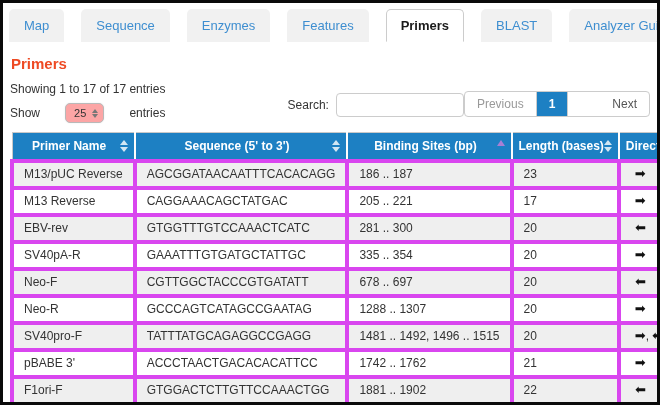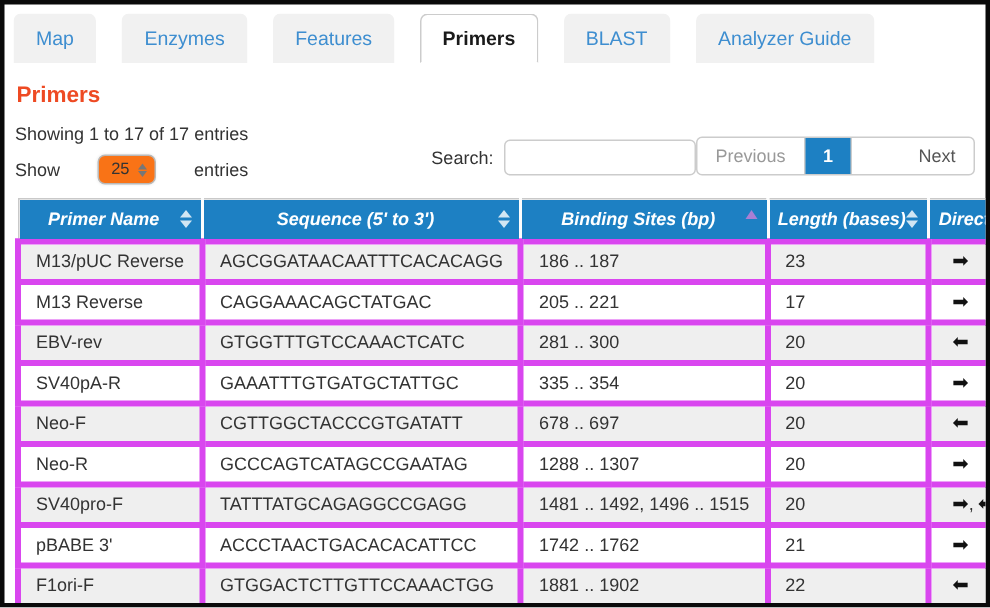--- a/index.html
+++ b/index.html
@@ -41,21 +41,21 @@
     margin:13px 0 10px 1px;
   }
   .controls{display:flex;justify-content:space-between;align-items:flex-start;}
   .ctrl-left{font-size:12px;color:#333;}
   .showing{margin-bottom:7px;}
   .show-row{display:flex;align-items:center;gap:6px;justify-content:space-between;}
   .select{
     display:inline-flex;align-items:center;gap:6px;
     border:1px solid #b9b9b9;border-radius:5px;
     padding:3px 5px 3px 8px;font-size:11px;color:#333;
-    background:#f97316;cursor:pointer;box-shadow:0 0 2px rgba(0,0,0,.08);
+    background:#fca5a5;cursor:pointer;box-shadow:0 0 2px rgba(0,0,0,.08);
   }
   .stepper{display:inline-flex;flex-direction:column;gap:1px;}
   .stepper i{display:block;width:0;height:0;border-left:3px solid transparent;border-right:3px solid transparent;}
   .stepper i.tu{border-bottom:4px solid #777;}
   .stepper i.td{border-top:4px solid #777;}
   .ctrl-right{display:flex;flex-direction:row;align-items:flex-end;}
   .search-row{display:flex;align-items:center;gap:7px;font-size:12px;color:#333;}
   .search-row input{
     width:128px;height:24px;border:1px solid #ccc;border-radius:4px;
     padding:2px 6px;font-size:12px;outline:none;
@@ -71,21 +71,21 @@
   .pg.next{color:#555;padding-left:44px;}
   
   table.primers{
     width:100%;margin-top:9px;
     border-collapse:collapse;font-size:12px;
     border:1px solid #c9c9c9;
   }
   th{
     background:var(--header-blue);color:#fff;font-weight:bold;
     text-align:center;padding:6px 14px 6px 6px;position:relative;
-    font-size:12px;cursor:pointer;white-space:nowrap;font-style:italic;
+    font-size:12px;cursor:pointer;white-space:nowrap;
   }
   th + th{border-left:2px solid #fdfdfd;}
   .sort-icon{position:absolute;right:6px;top:50%;transform:translateY(-50%);display:flex;flex-direction:column;gap:2px;}
   .sort-icon i{display:block;width:0;height:0;border-left:4px solid transparent;border-right:4px solid transparent;}
   .sort-icon i.up{border-bottom:5px solid rgba(255,255,255,.8);}
   .sort-icon i.down{border-top:5px solid rgba(255,255,255,.8);}
   .sort-icon.asc{top:38%;}
   .sort-icon.asc i.up{border-bottom:6px solid var(--sort-purple);}
   td{
     border:4px solid #d946ef;color:#333;
@@ -96,20 +96,21 @@
   td.dir{padding-left:14px;}
   .arrow{font-size:13px;color:#111;display:inline-block;line-height:13px;}
   .arrow.left{transform:scaleX(-1);}
 </style>
 </head>
 <body>
 
 <div class="frame">
   <div class="tabbar">
       <div class="tab">Map</div>
+      <div class="tab">Sequence</div>
       <div class="tab">Enzymes</div>
       <div class="tab">Features</div>
       <div class="tab active">Primers</div>
       <div class="tab">BLAST</div>
       <div class="tab">Analyzer Guide</div>
     </div>
 
   <div class="content">
     <h2 class="page-title">Primers</h2>
 

